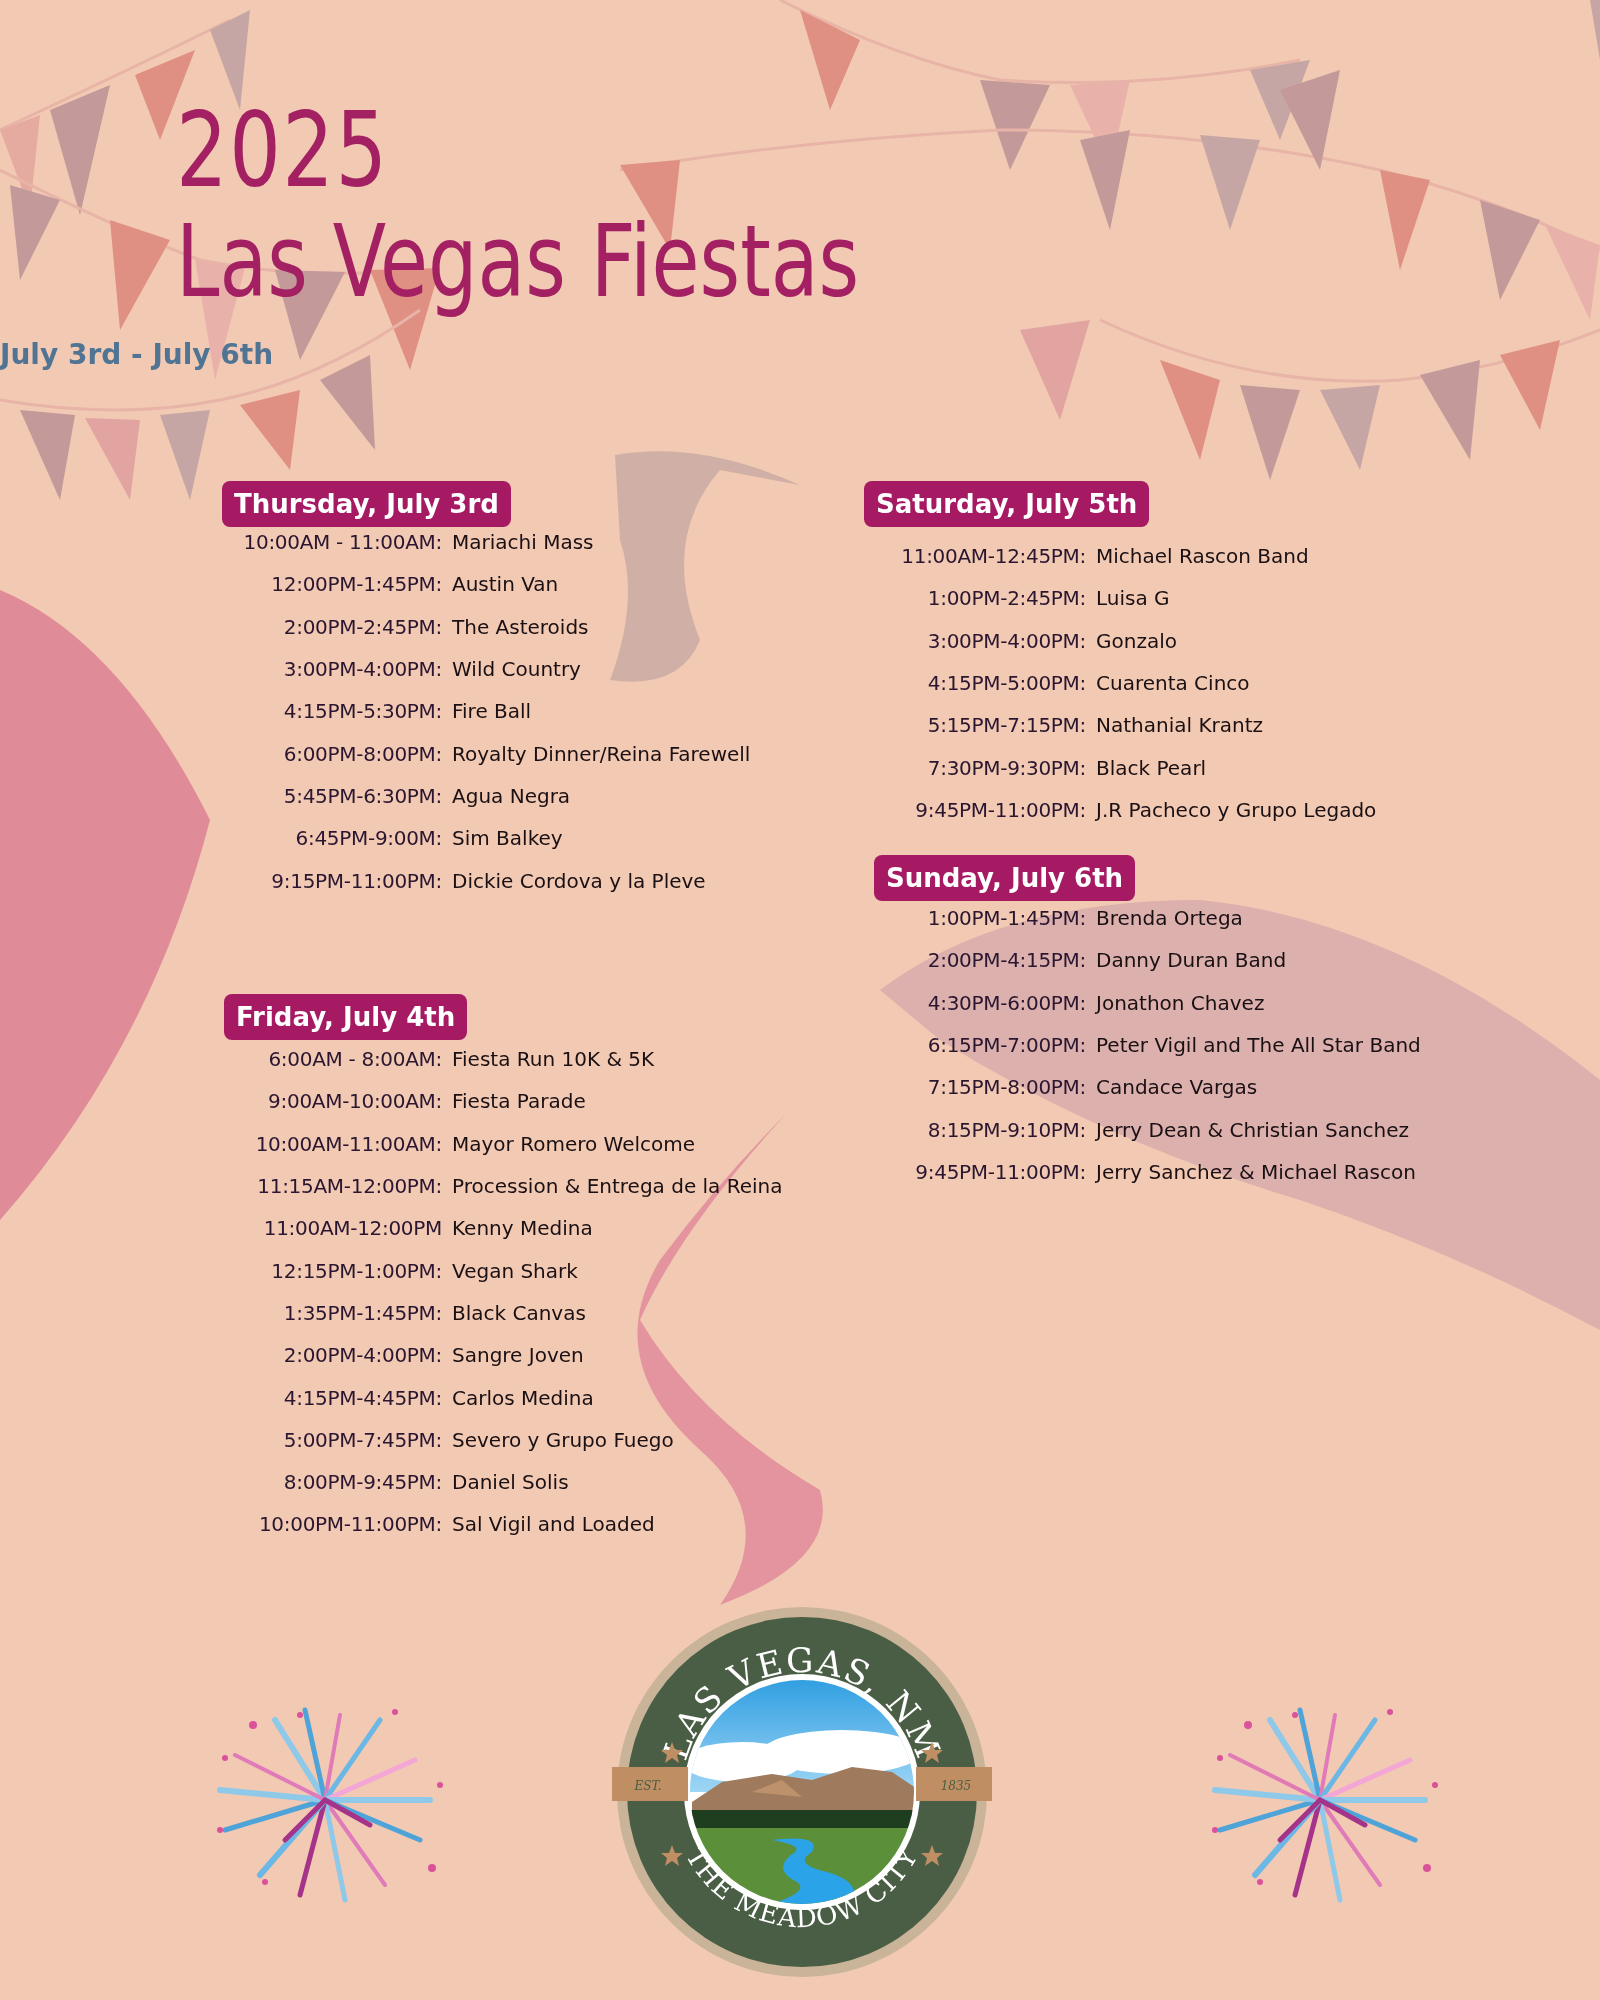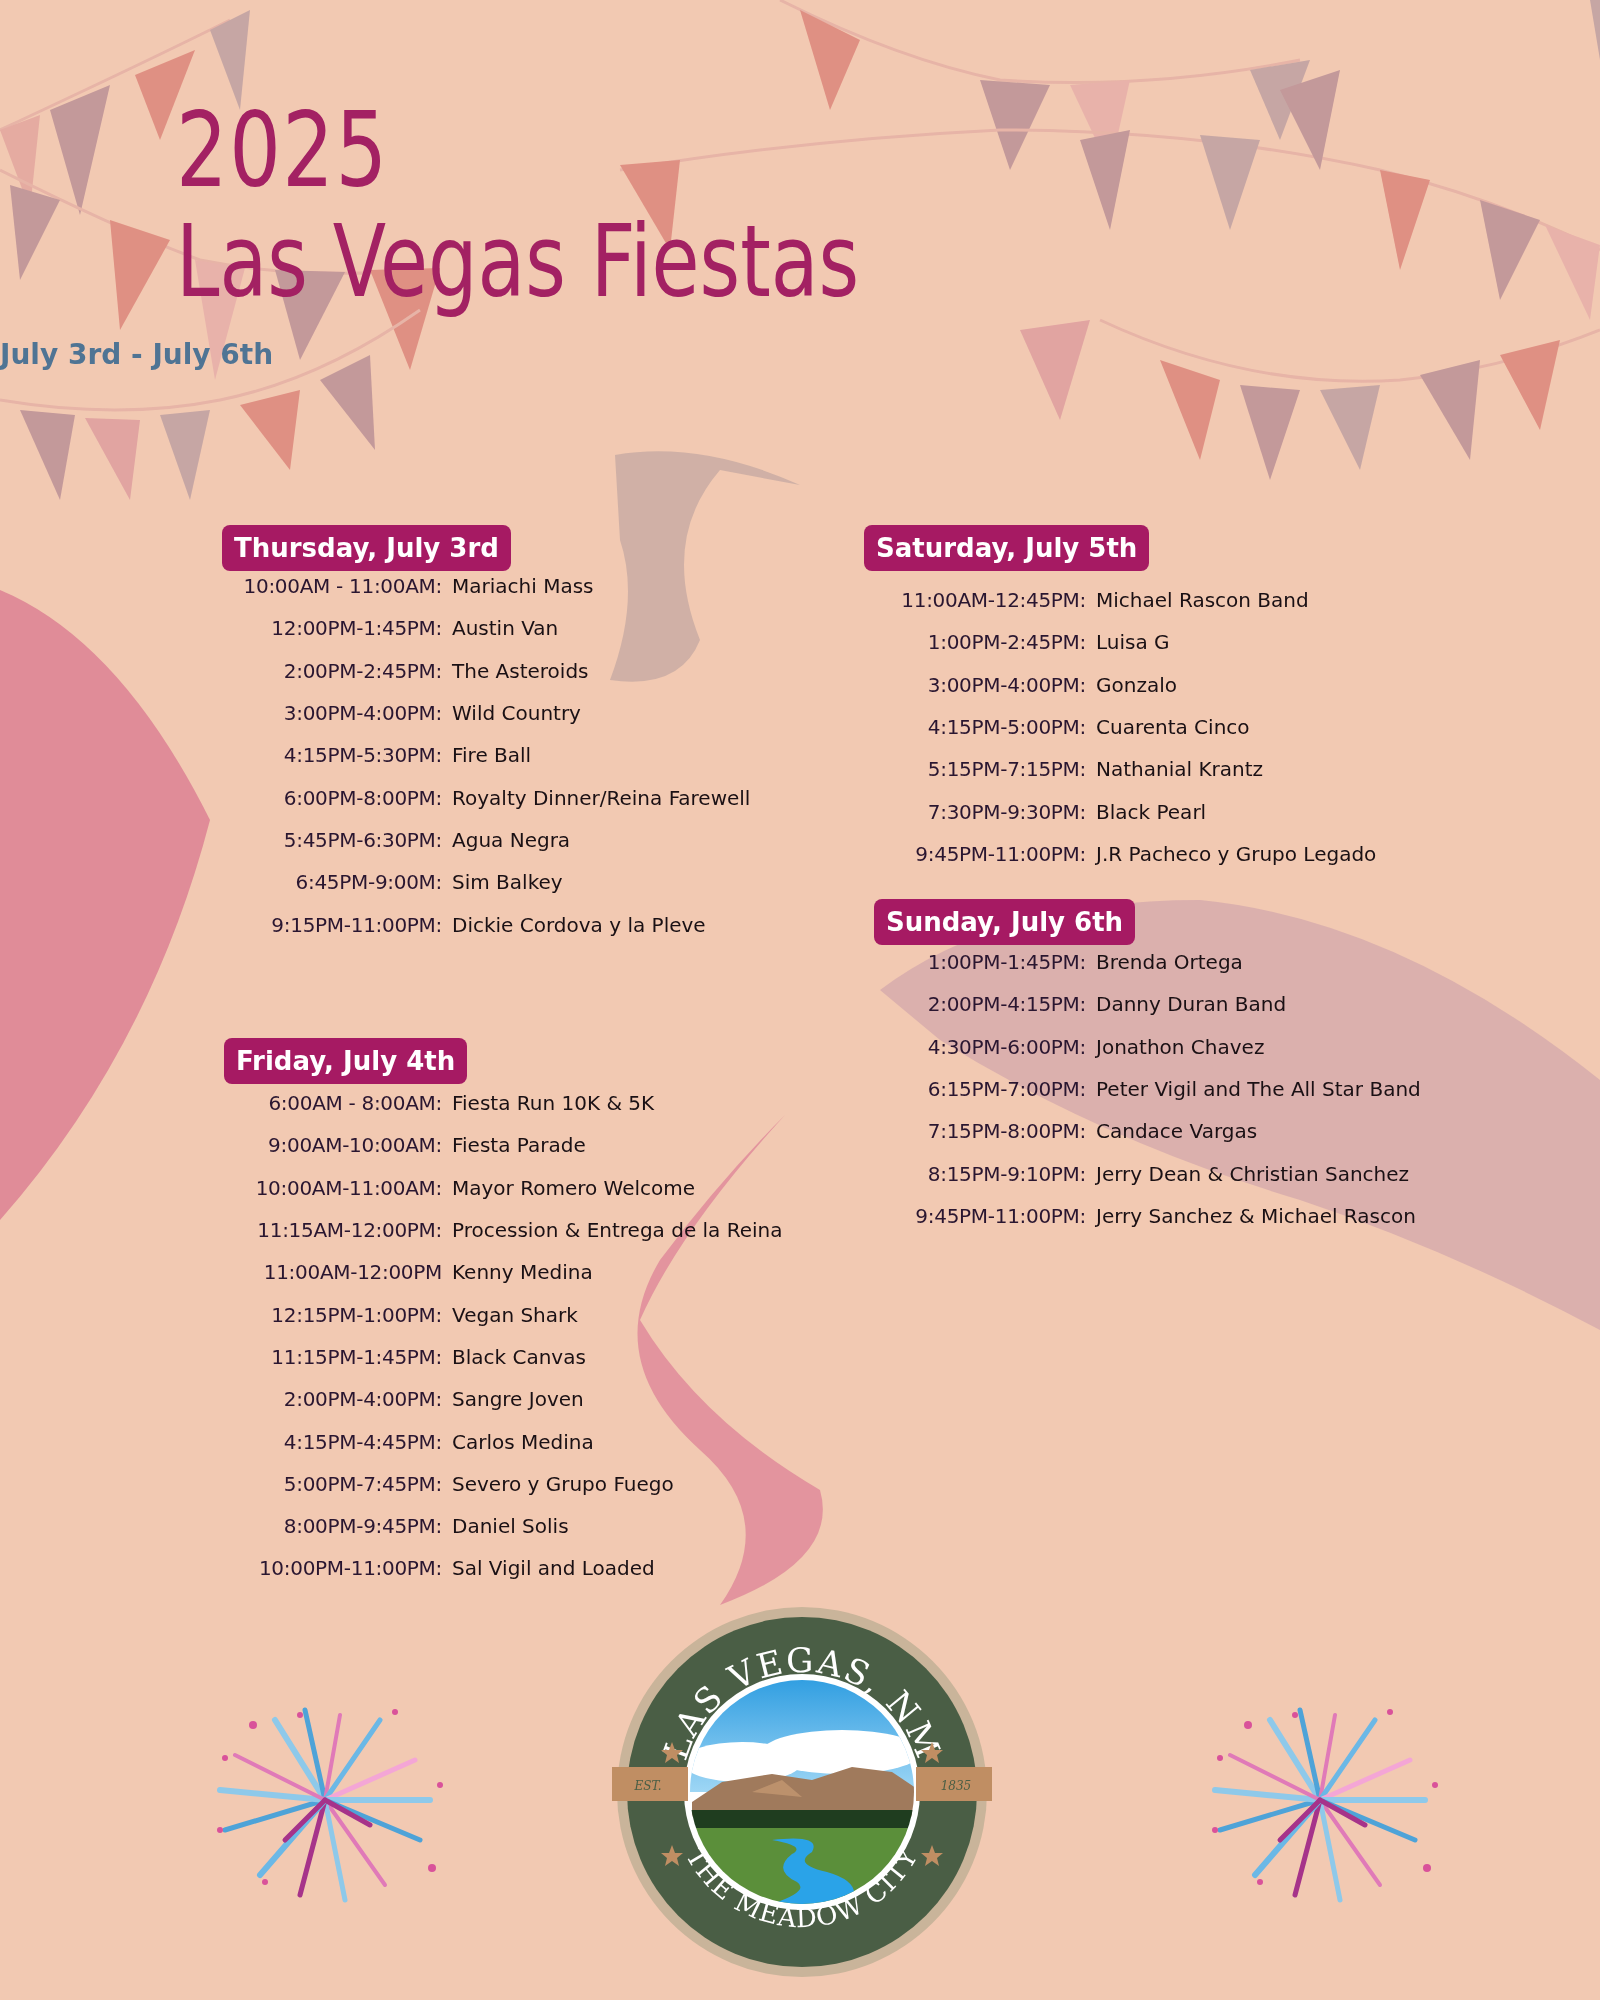--- a/index.html
+++ b/index.html
@@ -25,21 +25,20 @@
     font-size: 28px; line-height: 56px; color: #4f7494; margin-top: 10px;
   }
   .day {
     position: absolute;
   }
   .day-badge {
     display: inline-block; background: #a61a63; color: #ffffff;
     font-family: "DejaVu Sans", sans-serif; font-weight: bold;
     font-size: 26px; line-height: 46px; padding: 0 12px; border-radius: 8px;
     margin-bottom: 4px;
-    margin-top: 44px;
   }
   .row { display: flex; height: 42.3px; align-items: center; }
   .time {
     text-align: right; color: #2a1630;
     font-family: "DejaVu Sans", sans-serif; font-size: 20px; letter-spacing: -0.3px;
     padding-right: 10px; white-space: nowrap;
   }
   .act {
     color: #1a1014; font-family: "DejaVu Sans", sans-serif; font-size: 20px;
     white-space: nowrap;
@@ -174,21 +173,21 @@
       </div>
     <div class="row">
         <span class="time" style="width:218px">11:00AM-12:00PM</span>
         <span class="act">Kenny Medina</span>
       </div>
     <div class="row">
         <span class="time" style="width:218px">12:15PM-1:00PM:</span>
         <span class="act">Vegan Shark</span>
       </div>
     <div class="row">
-        <span class="time" style="width:218px">11:15PM-1:45PM:</span>
+        <span class="time" style="width:218px">1:35PM-1:45PM:</span>
         <span class="act">Black Canvas</span>
       </div>
     <div class="row">
         <span class="time" style="width:218px">2:00PM-4:00PM:</span>
         <span class="act">Sangre Joven</span>
       </div>
     <div class="row">
         <span class="time" style="width:218px">4:15PM-4:45PM:</span>
         <span class="act">Carlos Medina</span>
       </div>

